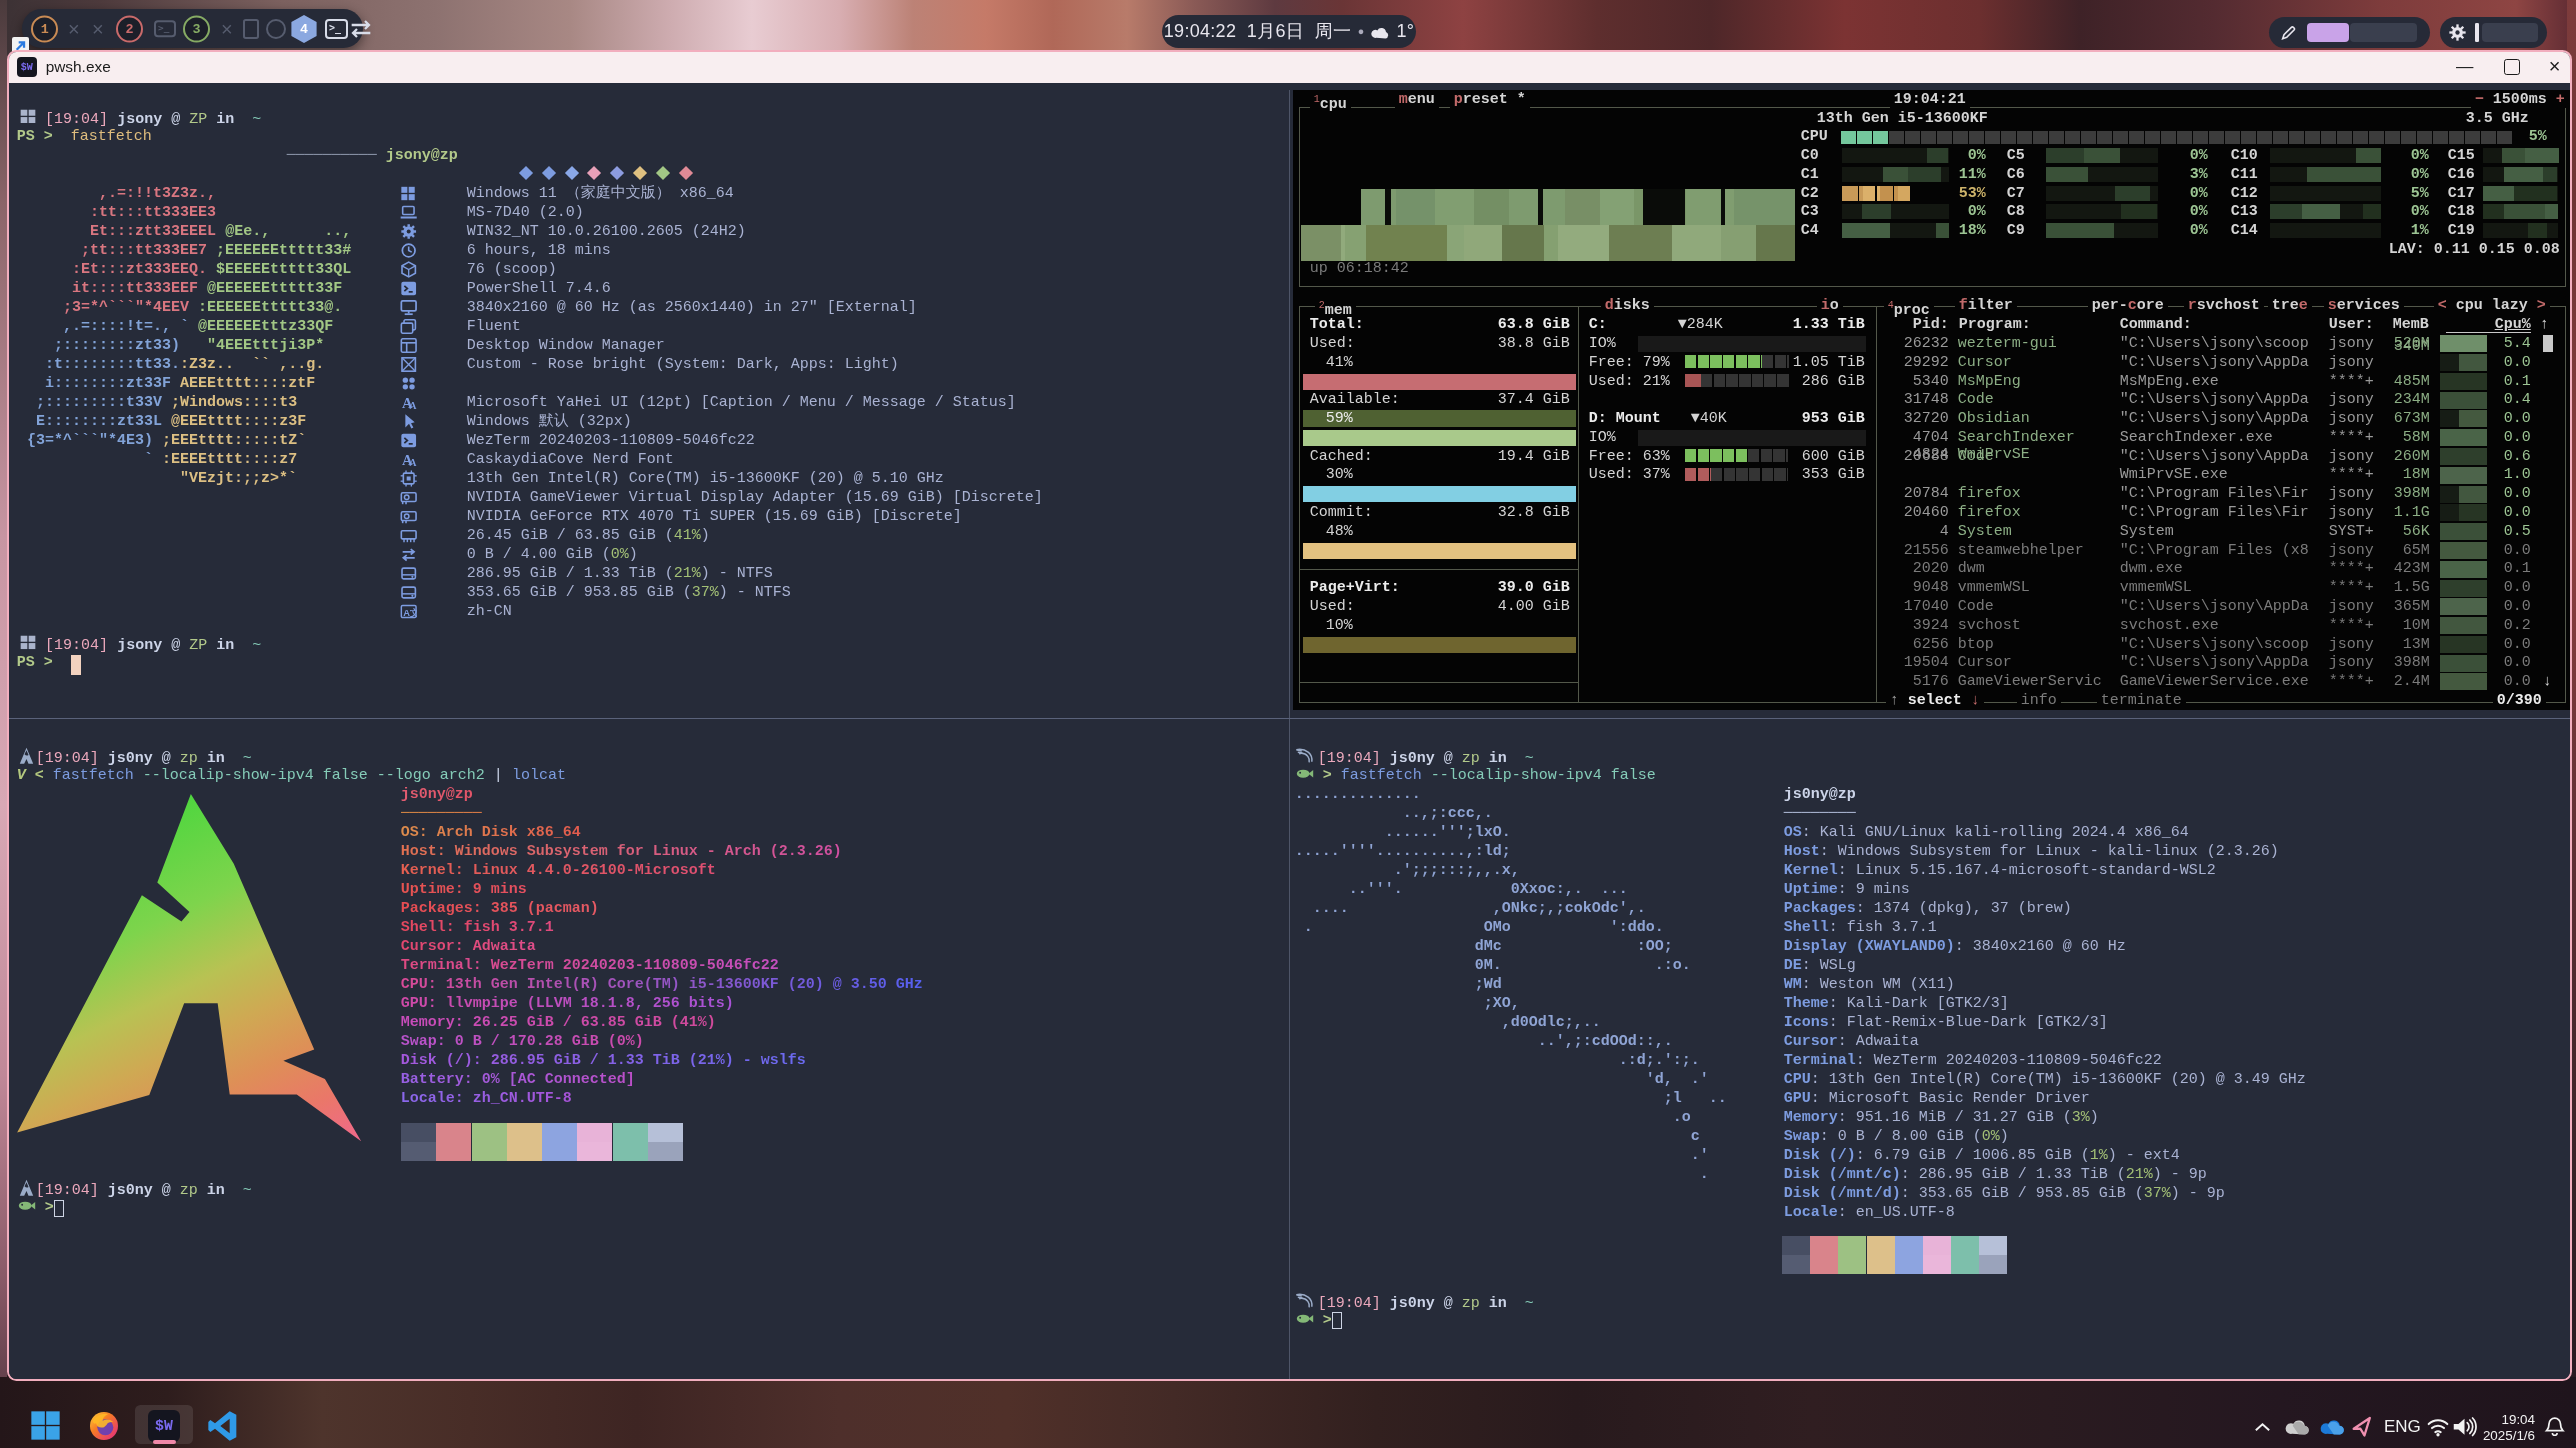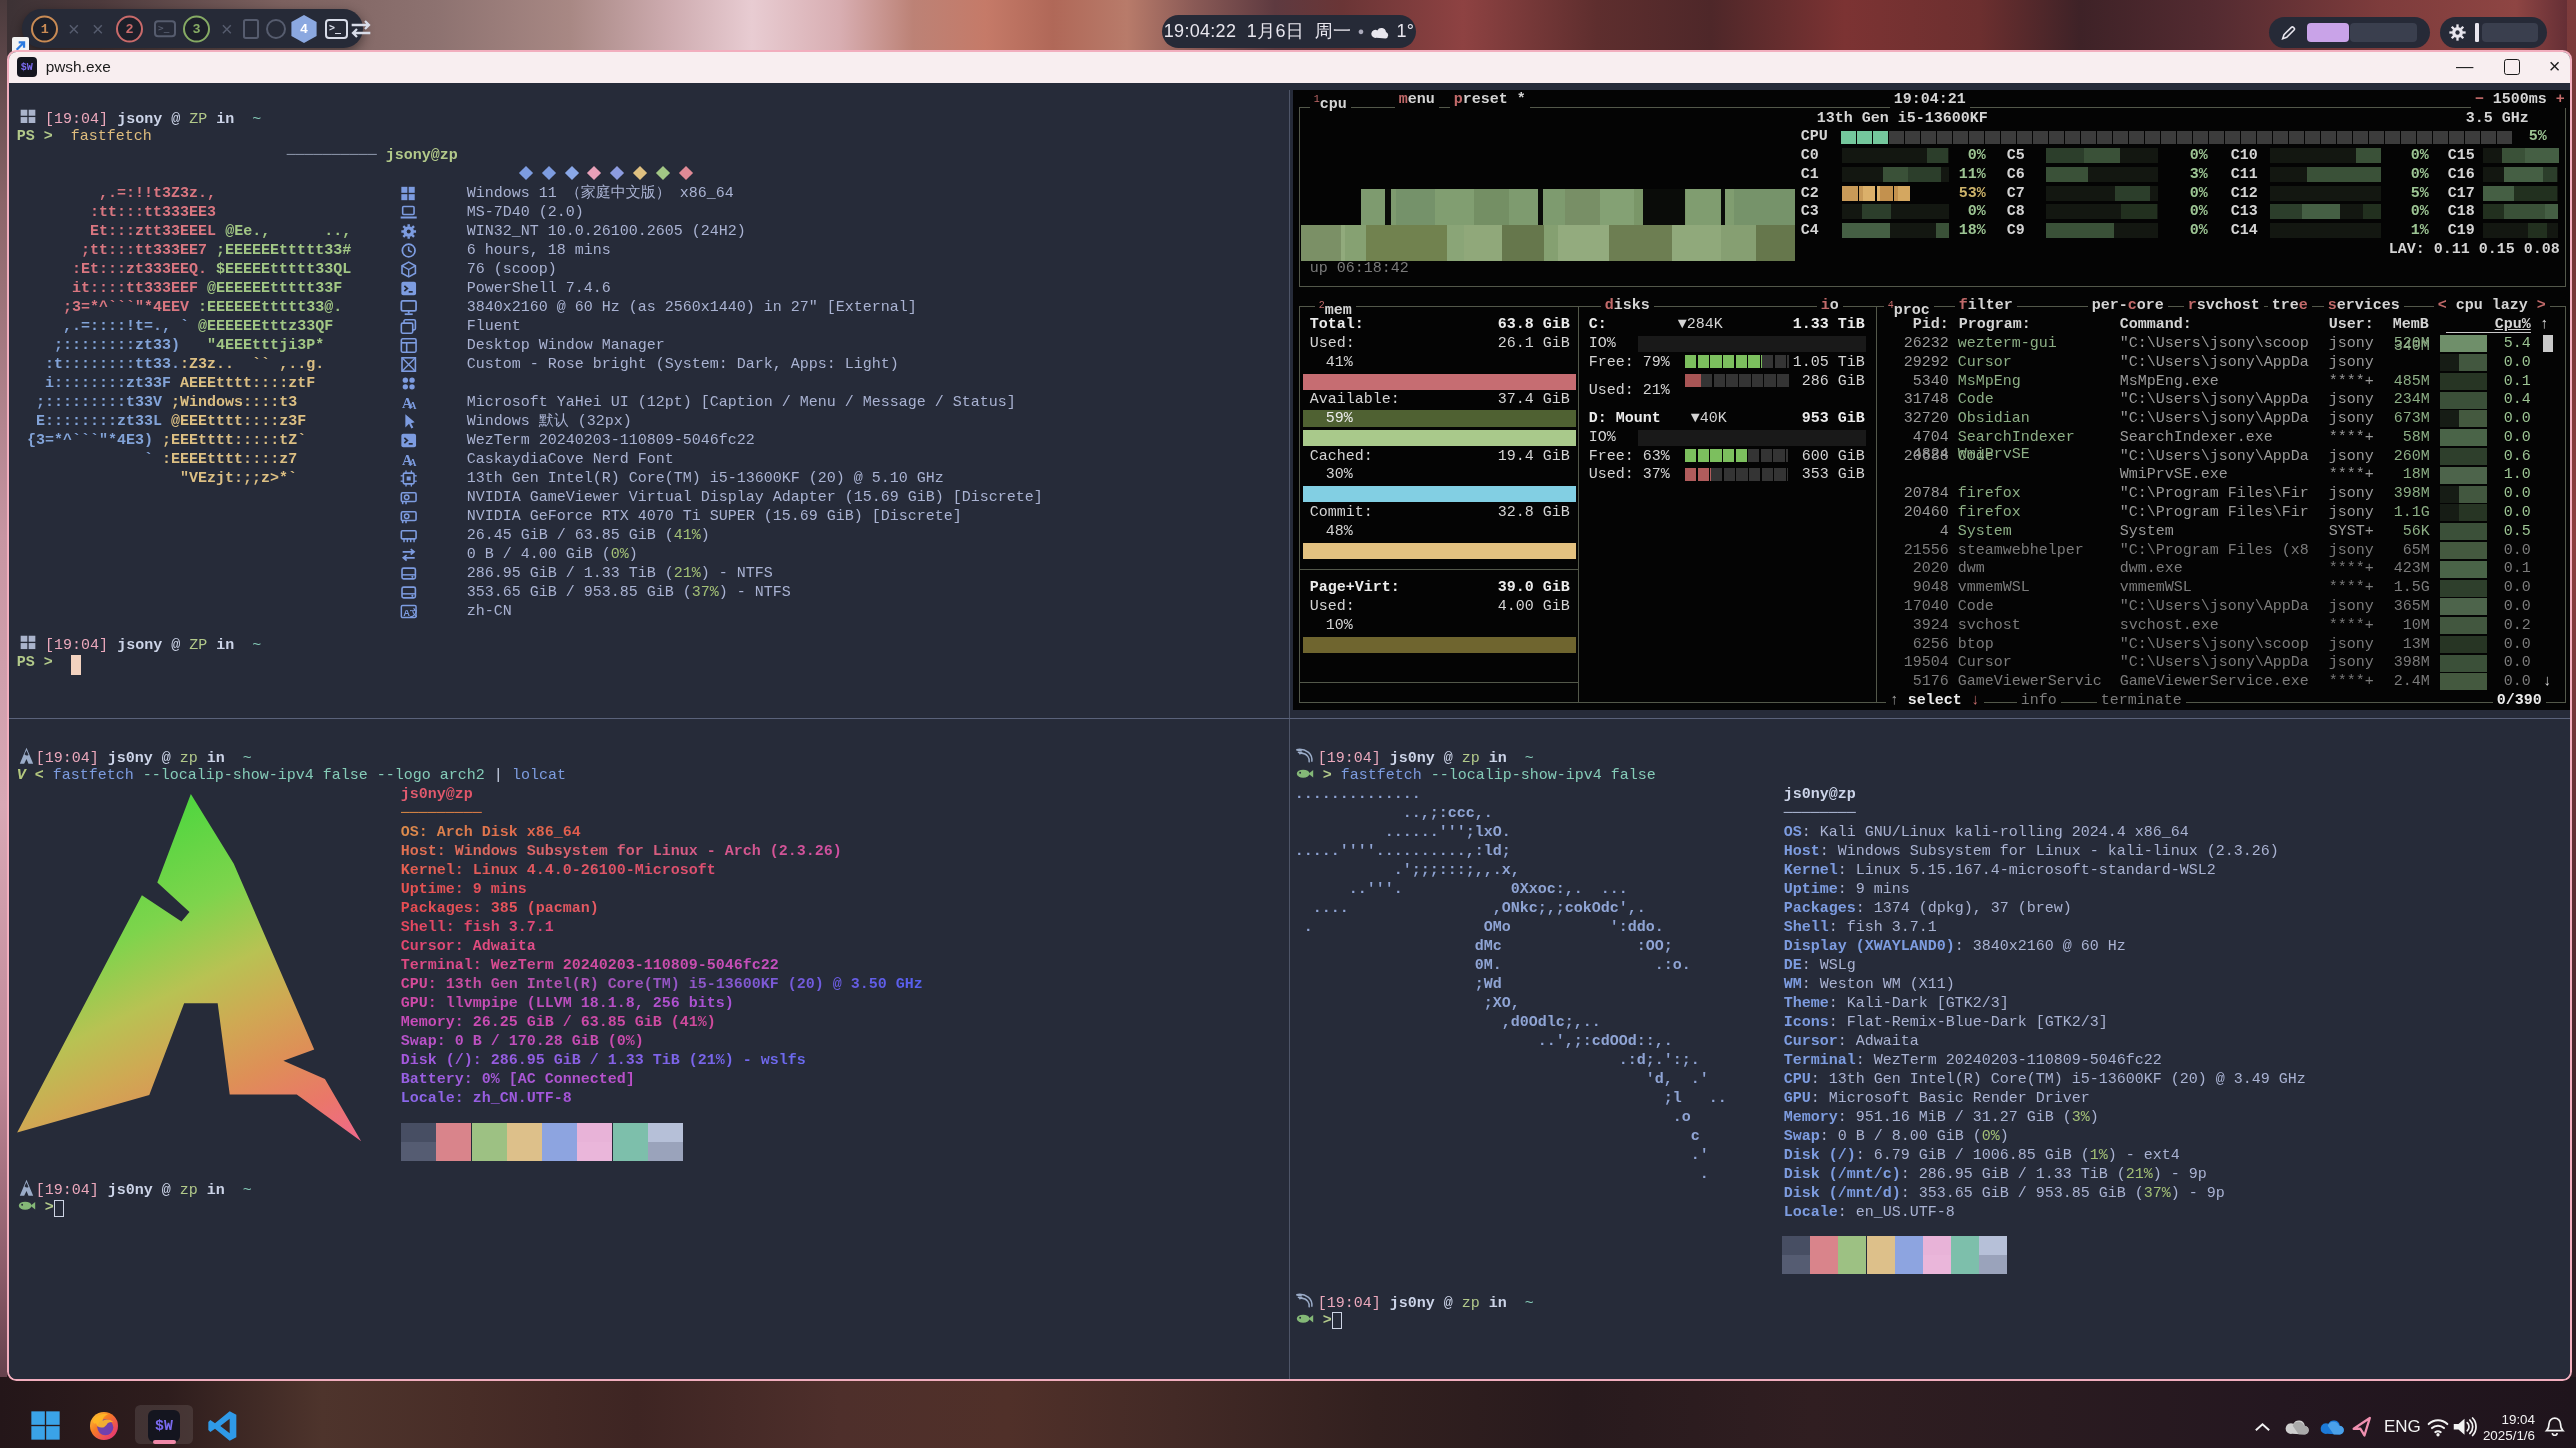--- a/index.html
+++ b/index.html
@@ -480,21 +480,21 @@
 <pre class="abs" style="left:1875px;top:213px;"><span class="blabel"><sup class="brd" style="font-size:10px">4</sup><b class="bw">proc</b></span></pre>
 <pre class="abs" style="left:1946px;top:213px;"><span class="blabel"><b class="brd">f</b><b class="bw">ilter</b></span></pre>
 <pre class="abs" style="left:2079px;top:213px;"><span class="blabel"><b class="bw">per-</b><b class="brd">c</b><b class="bw">ore</b></span></pre>
 <pre class="abs" style="left:2175px;top:213px;"><span class="blabel"><b class="brd">r</b><b class="bw">svchost</b></span></pre>
 <pre class="abs" style="left:2259px;top:213px;"><span class="blabel"><b class="bw">tre</b><b class="brd">e</b></span></pre>
 <pre class="abs" style="left:2315px;top:213px;"><span class="blabel"><b class="brd">s</b><b class="bw">ervices</b></span></pre>
 <pre class="abs" style="left:2425px;top:213px;"><span class="blabel"><b class="brd">&lt;</b><b class="bw"> cpu lazy </b><b class="brd">&gt;</b></span></pre>
 <pre class="abs" style="left:1301px;top:232px;"><b class="bbw">Total:</b></pre>
 <pre class="abs" style="left:1489px;top:232px"><b class="bbw">63.8 GiB</b></pre>
 <pre class="abs" style="left:1301px;top:251px;"><span class="bw">Used:</span></pre>
-<pre class="abs" style="left:1489px;top:251px"><span class="bw">26.1 GiB</span></pre>
+<pre class="abs" style="left:1489px;top:251px"><span class="bw">38.8 GiB</span></pre>
 <pre class="abs" style="left:1317px;top:270px;"><span class="bw">41%</span></pre>
 <div class="abs" style="left:1294px;top:291px;width:273px;height:16px;background:#c66d72"></div>
 <pre class="abs" style="left:1301px;top:307px;"><span class="bw">Available:</span></pre>
 <pre class="abs" style="left:1489px;top:307px"><span class="bw">37.4 GiB</span></pre>
 <div class="abs" style="left:1294px;top:327px;width:273px;height:17px;background:#4f6132"></div>
 <pre class="abs" style="left:1317px;top:326px;"><span class="bbw">59%</span></pre>
 <div class="abs" style="left:1294px;top:347px;width:273px;height:16px;background:#a9c98b"></div>
 <pre class="abs" style="left:1301px;top:364px;"><span class="bw">Cached:</span></pre>
 <pre class="abs" style="left:1489px;top:364px"><span class="bw">19.4 GiB</span></pre>
 <pre class="abs" style="left:1317px;top:382px;"><span class="bw">30%</span></pre>
@@ -511,21 +511,21 @@
 <div class="abs" style="left:1294px;top:554px;width:273px;height:16px;background:#6f652f"></div>
 <pre class="abs" style="left:1580px;top:232px;"><b class="bbw">C:</b></pre>
 <pre class="abs" style="left:1669px;top:232px;"><span class="bw">▼284K</span></pre>
 <pre class="abs" style="left:1784px;top:232px"><b class="bbw">1.33 TiB</b></pre>
 <pre class="abs" style="left:1580px;top:251px;"><span class="bw">IO%</span></pre>
 <div class="abs" style="left:1629px;top:253px;width:228px;height:16px;background:#191919"></div>
 <pre class="abs" style="left:1580px;top:270px;"><span class="bw">Free: 79%</span></pre>
 <div class="abs" style="left:1676px;top:272px;width:77px;height:13.4px;background:repeating-linear-gradient(90deg,#7cbf5e 0 11.4px,#040404 11.4px 12.7px)"></div>
 <div class="abs" style="left:1753px;top:272px;width:27px;height:13.4px;background:repeating-linear-gradient(90deg,#343434 0 11.4px,#040404 11.4px 12.7px)"></div>
 <pre class="abs" style="left:1784px;top:270px"><span class="bw">1.05 TiB</span></pre>
-<pre class="abs" style="left:1580px;top:298px;"><span class="bw">Used: 21%</span></pre>
+<pre class="abs" style="left:1580px;top:289px;"><span class="bw">Used: 21%</span></pre>
 <div class="abs" style="left:1676px;top:291px;width:16px;height:13.4px;background:#a85555"></div>
 <div class="abs" style="left:1692px;top:291px;width:88px;height:13.4px;background:repeating-linear-gradient(90deg,#343434 0 11.4px,#040404 11.4px 12.7px)"></div>
 <pre class="abs" style="left:1793px;top:289px"><span class="bw">286 GiB</span></pre>
 <pre class="abs" style="left:1580px;top:326px;"><b class="bbw">D: Mount</b></pre>
 <pre class="abs" style="left:1682px;top:326px;"><span class="bw">▼40K</span></pre>
 <pre class="abs" style="left:1793px;top:326px"><b class="bbw">953 GiB</b></pre>
 <pre class="abs" style="left:1580px;top:345px;"><span class="bw">IO%</span></pre>
 <div class="abs" style="left:1629px;top:347px;width:228px;height:16px;background:#191919"></div>
 <pre class="abs" style="left:1580px;top:364px;"><span class="bw">Free: 63%</span></pre>
 <div class="abs" style="left:1676px;top:366px;width:64px;height:13.4px;background:repeating-linear-gradient(90deg,#7cbf5e 0 11.4px,#040404 11.4px 12.7px)"></div>

